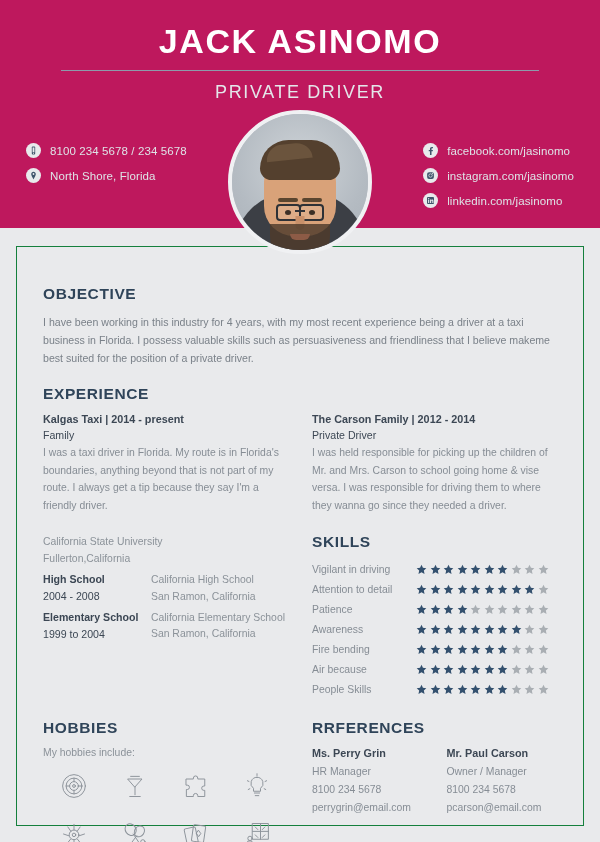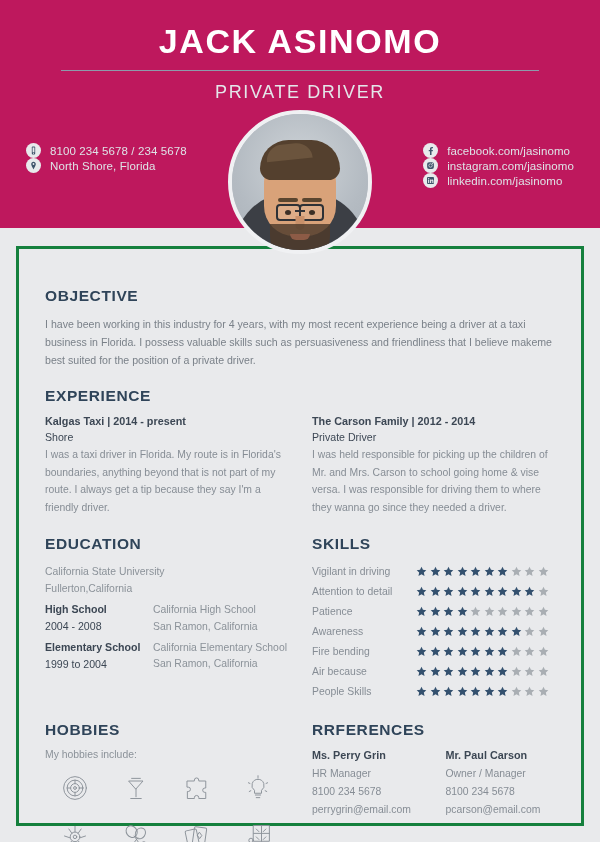--- a/index.html
+++ b/index.html
@@ -81,36 +81,36 @@
   .p-brow-l { left:14px; } .p-brow-r { right:14px; }
   .p-nose { position:absolute; top:70px; left:50%; transform:translateX(-50%);
       width:9px; height:14px; background:#c8906a; border-radius:0 0 6px 6px; }
 
   
   .contacts {
     position:absolute; top:143px; width:100%;
     display:flex; justify-content:space-between;
     padding:0 26px; pointer-events:none;
   }
-  .contact-col { display:flex; flex-direction:column; pointer-events:auto; }
+  .contact-col { display:flex; flex-direction:column; gap:10px; pointer-events:auto; }
   .contact-col.right { align-items:flex-start; }
   .contact-row { display:flex; align-items:center; gap:9px; }
   .c-ico {
     width:15px; height:15px; border-radius:50%;
     background:#e8eaec; color:#3e536a;
     display:flex; align-items:center; justify-content:center;
     flex:0 0 15px;
   }
   .c-ico svg { display:block; }
   .c-txt { color:#dfe3e7; font-size:11.5px; letter-spacing:.1px; white-space:nowrap; }
 
   
   .body-area { position:relative; padding:18px 16px 16px 16px; height:614px; }
   .sheet {
-    border:3px solid #15803d;
+    border:1px solid #15803d;
     height:100%;
     padding:26px 26px 14px 26px;
     position:relative;
   }
   h2.sec {
     color:#2f4459; font-size:15.5px; font-weight:bold;
     letter-spacing:.6px; margin-bottom:10px;
   }
   .para { color:#7a8189; font-size:10.6px; line-height:1.72; }
 
@@ -246,34 +246,33 @@
       <section class="obj">
         <h2 class="sec">OBJECTIVE</h2>
         <p class="para">I have been working in this industry for 4 years, with my most recent experience being a driver at a taxi business in Florida. I possess valuable skills such as persuasiveness and friendliness that I believe makeme best suited for the position of a private driver.</p>
       </section>
 
       <section class="exp">
         <h2 class="sec">EXPERIENCE</h2>
         <div class="two-col">
           <div class="col">
             <div class="exp-title">Kalgas Taxi | 2014 - present</div>
-            <div class="exp-role">Shore</div>
+            <div class="exp-role">Family</div>
             <div class="exp-desc">I was a taxi driver in Florida. My route is in Florida's boundaries, anything beyond that is not part of my route. I always get a tip because they say I'm a friendly driver.</div>
           </div>
           <div class="col">
             <div class="exp-title">The Carson Family | 2012 - 2014</div>
             <div class="exp-role">Private Driver</div>
             <div class="exp-desc">I was held responsible for picking up the children of Mr. and Mrs. Carson to school going home &amp; vise versa. I was responsible for driving them to where they wanna go since they needed a driver.</div>
           </div>
         </div>
       </section>
 
       <div class="edu-skills">
         <section class="col">
-          <h2 class="sec">EDUCATION</h2>
 
           <div class="edu-row">
             <div class="edu-right">
               <div>California State University</div>
               <div>Fullerton,California</div>
             </div>
           </div>
 
           <div class="edu-row">
             <div class="edu-left">

